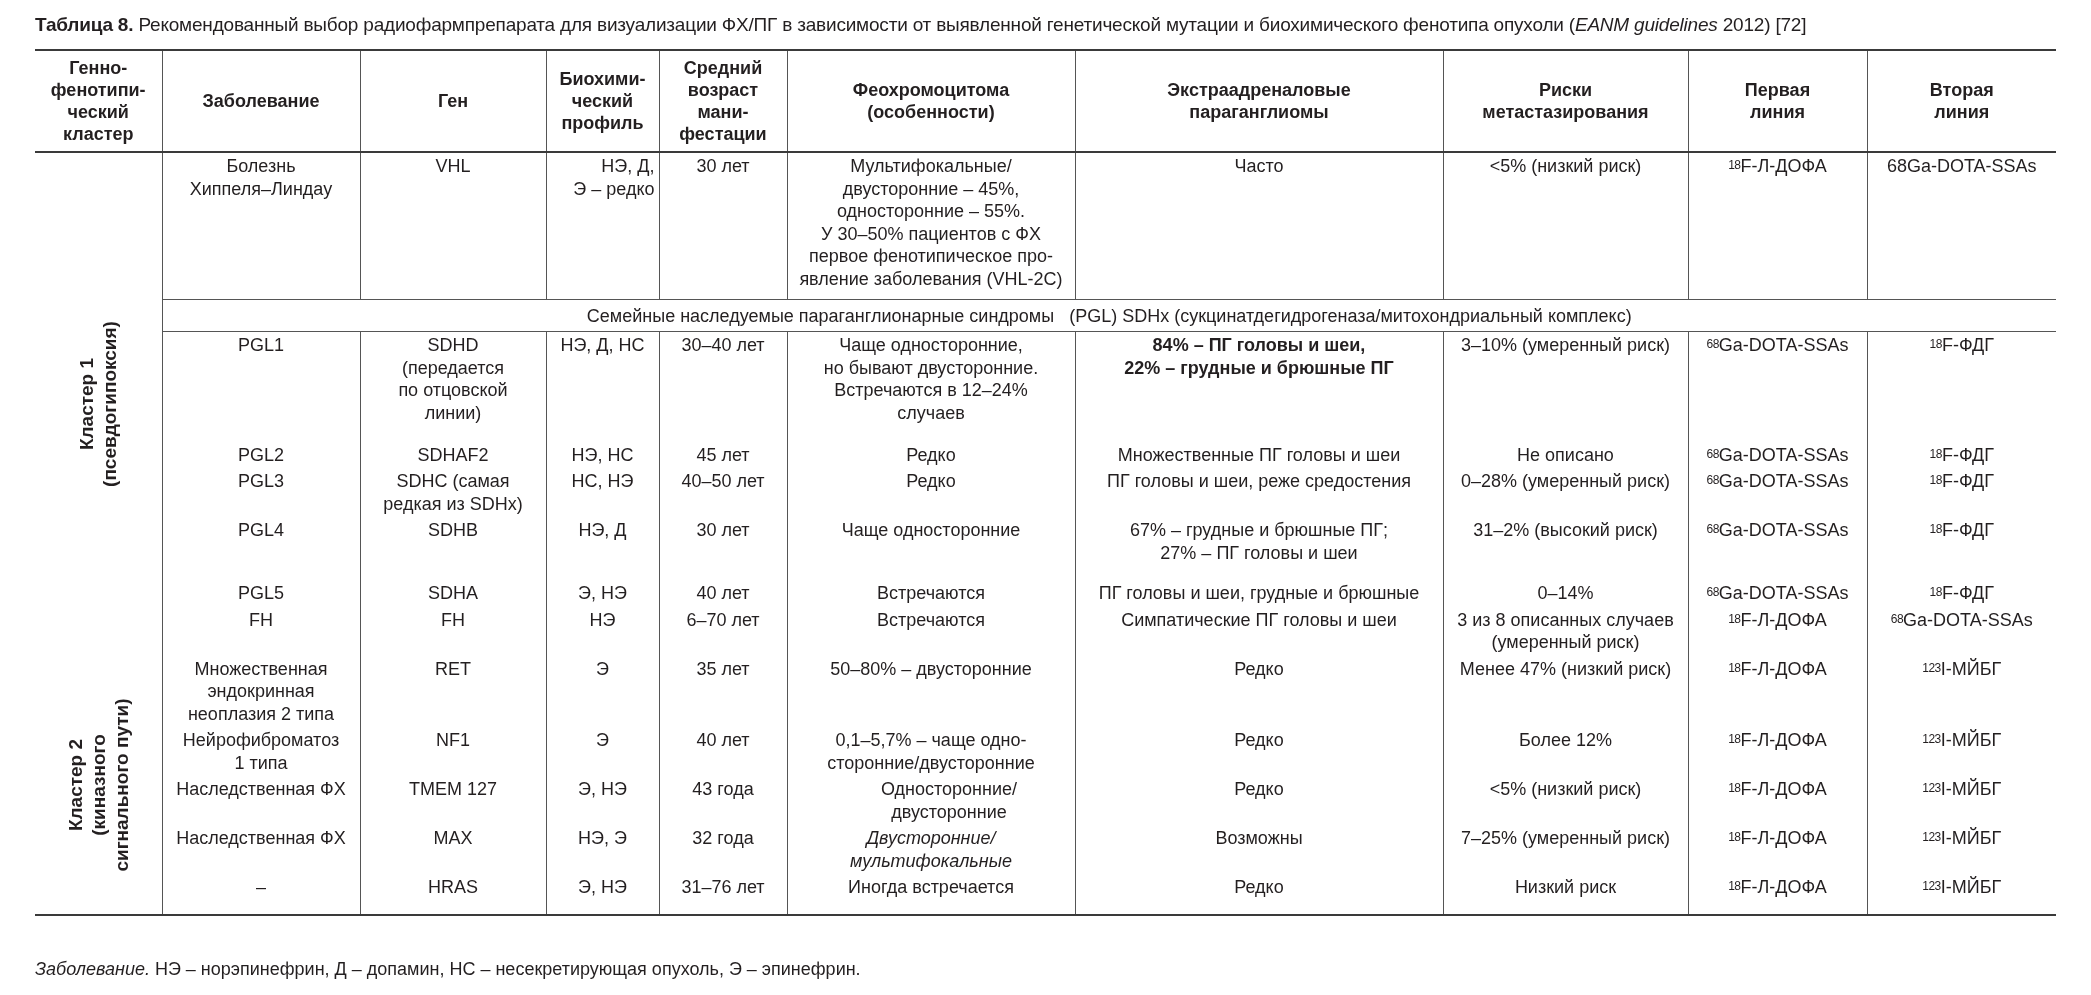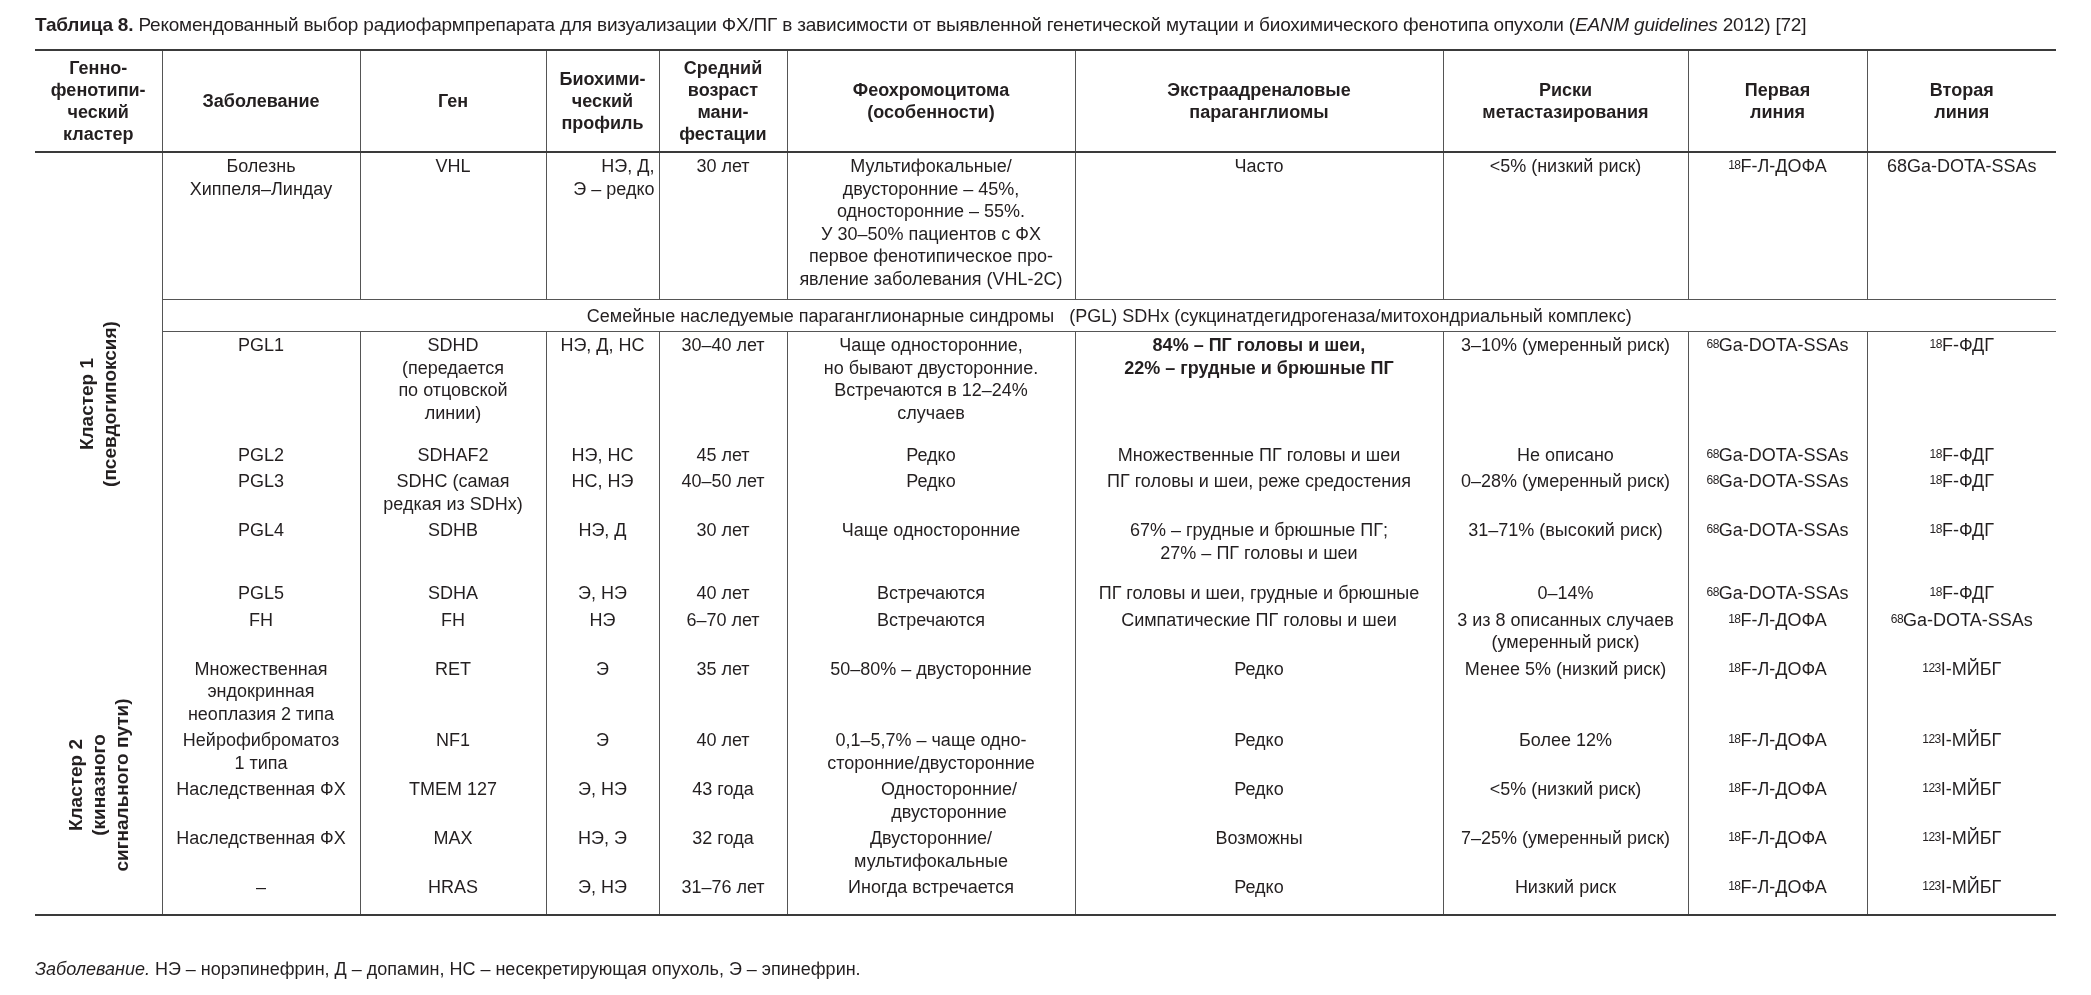--- a/index.html
+++ b/index.html
@@ -147,21 +147,21 @@
         <td class="vl"><span class="iso"><sup>18</sup><span>F-ФДГ</span></span></td>
       </tr>
       <tr style="height: 63px;">
         <td class="vl" style="white-space: pre-line;">PGL4</td>
         <td class="vl" style="white-space: pre-line;">SDHB</td>
         <td class="vl" style="white-space: pre-line;">НЭ, Д</td>
         <td class="vl" style="white-space: pre-line;">30 лет</td>
         <td class="vl" style="white-space: pre-line;">Чаще односторонние</td>
         <td class="vl" style="white-space: pre-line;">67% – грудные и брюшные ПГ;
 27% – ПГ головы и шеи</td>
-        <td class="vl" style="white-space: pre-line;">31–71% (высокий риск)</td>
+        <td class="vl" style="white-space: pre-line;">31–2% (высокий риск)</td>
         <td class="vl"><span class="iso"><sup>68</sup><span>Ga-DOTA-SSAs</span></span></td>
         <td class="vl"><span class="iso"><sup>18</sup><span>F-ФДГ</span></span></td>
       </tr>
       <tr style="height: 25px;">
         <td class="vl" style="white-space: pre-line;">PGL5</td>
         <td class="vl" style="white-space: pre-line;">SDHA</td>
         <td class="vl" style="white-space: pre-line;">Э, НЭ</td>
         <td class="vl" style="white-space: pre-line;">40 лет</td>
         <td class="vl" style="white-space: pre-line;">Встречаются</td>
         <td class="vl" style="white-space: pre-line;">ПГ головы и шеи, грудные и брюшные</td>
@@ -188,21 +188,21 @@
 сигнального пути)</span>
         </td>
         <td class="vl" style="white-space: pre-line;">Множественная
 эндокринная
 неоплазия 2 типа</td>
         <td class="vl" style="white-space: pre-line;">RET</td>
         <td class="vl" style="white-space: pre-line;">Э</td>
         <td class="vl" style="white-space: pre-line;">35 лет</td>
         <td class="vl" style="white-space: pre-line;">50–80% – двусторонние</td>
         <td class="vl" style="white-space: pre-line;">Редко</td>
-        <td class="vl" style="white-space: pre-line;">Менее 5% (низкий риск)</td>
+        <td class="vl" style="white-space: pre-line;">Менее 47% (низкий риск)</td>
         <td class="vl"><span class="iso"><sup>18</sup><span>F-Л-ДОФА</span></span></td>
         <td class="vl"><span class="iso"><sup>123</sup><span>I-МЙБГ</span></span></td>
       </tr>
       <tr style="height: 42px;">
         <td class="vl" style="white-space: pre-line;">Нейрофиброматоз
 1 типа</td>
         <td class="vl" style="white-space: pre-line;">NF1</td>
         <td class="vl" style="white-space: pre-line;">Э</td>
         <td class="vl" style="white-space: pre-line;">40 лет</td>
         <td class="vl" style="white-space: pre-line;">0,1–5,7% – чаще одно-
@@ -222,21 +222,21 @@
         <td class="vl" style="white-space: pre-line;">Редко</td>
         <td class="vl" style="white-space: pre-line;">&lt;5% (низкий риск)</td>
         <td class="vl"><span class="iso"><sup>18</sup><span>F-Л-ДОФА</span></span></td>
         <td class="vl"><span class="iso"><sup>123</sup><span>I-МЙБГ</span></span></td>
       </tr>
       <tr style="height: 41px;">
         <td class="vl" style="white-space: pre-line;">Наследственная ФХ</td>
         <td class="vl" style="white-space: pre-line;">MAX</td>
         <td class="vl" style="white-space: pre-line;">НЭ, Э</td>
         <td class="vl" style="white-space: pre-line;">32 года</td>
-        <td class="vl" style="white-space: pre-line;">Двусторонние/
+        <td class="vl" style="white-space: pre-line; font-style: italic;">Двусторонние/
 мультифокальные</td>
         <td class="vl" style="white-space: pre-line;">Возможны</td>
         <td class="vl" style="white-space: pre-line;">7–25% (умеренный риск)</td>
         <td class="vl"><span class="iso"><sup>18</sup><span>F-Л-ДОФА</span></span></td>
         <td class="vl"><span class="iso"><sup>123</sup><span>I-МЙБГ</span></span></td>
       </tr>
       <tr class="last" style="height: 41px;">
         <td class="vl" style="white-space: pre-line;">–</td>
         <td class="vl" style="white-space: pre-line;">HRAS</td>
         <td class="vl" style="white-space: pre-line;">Э, НЭ</td>

